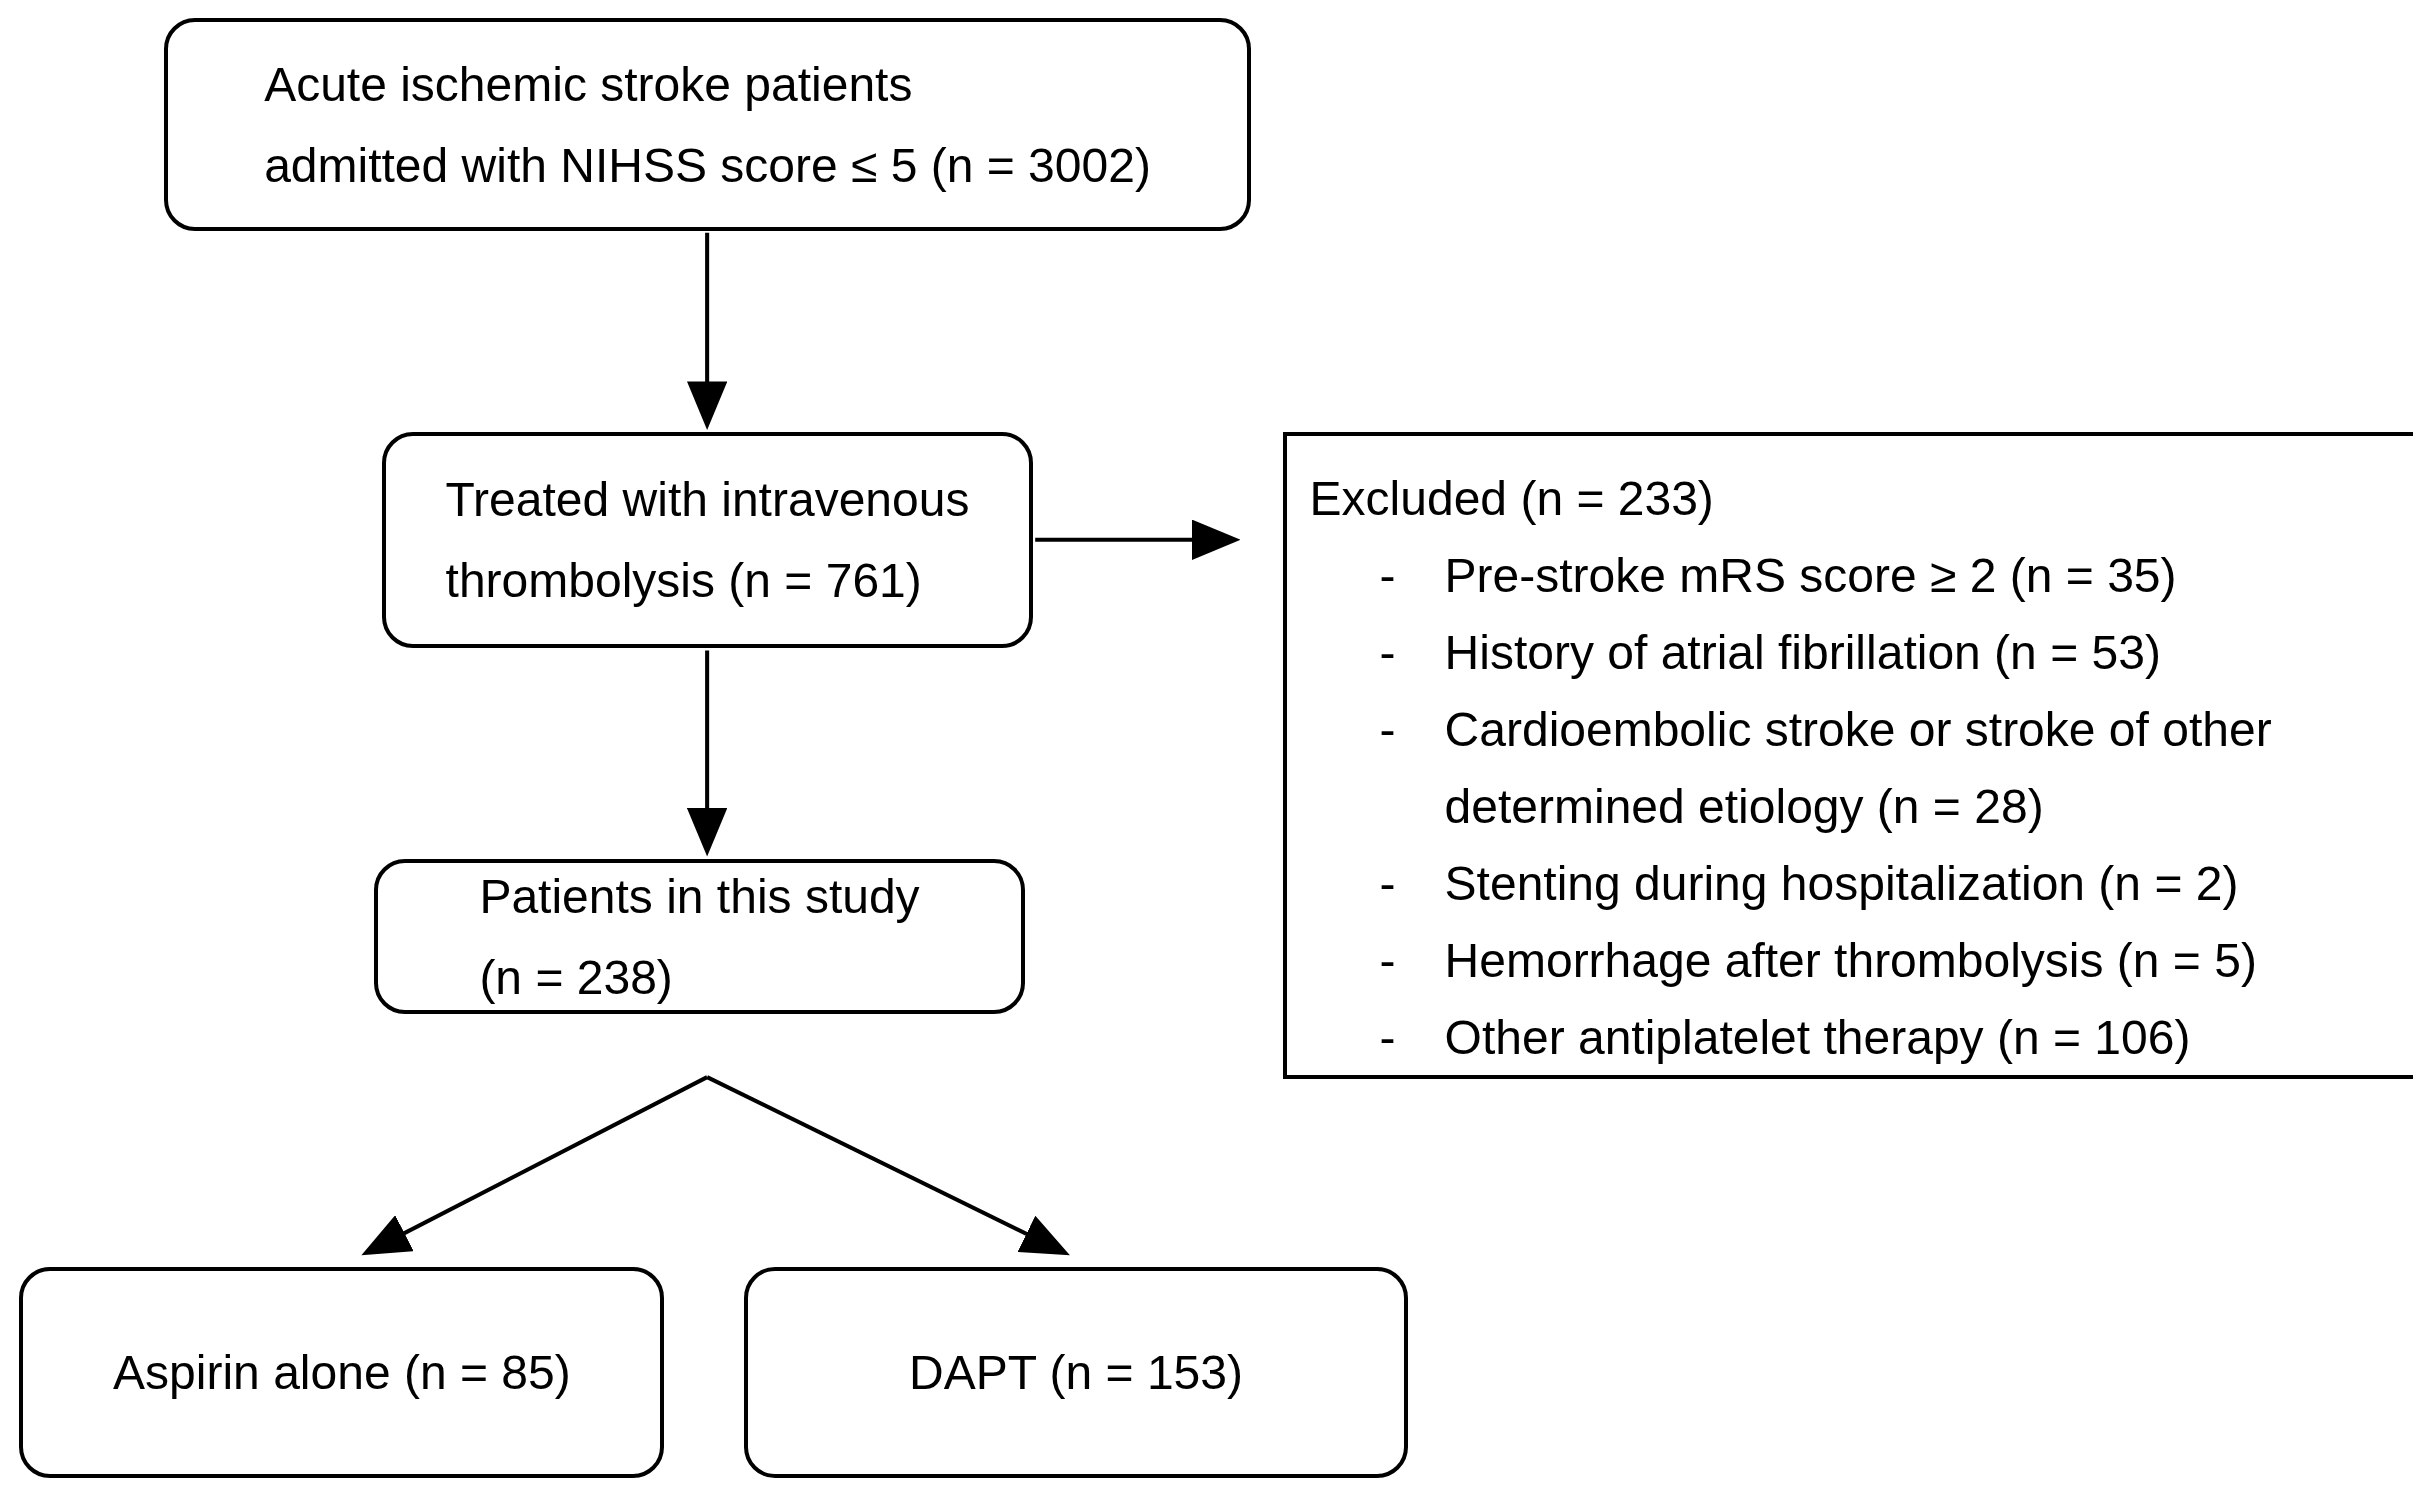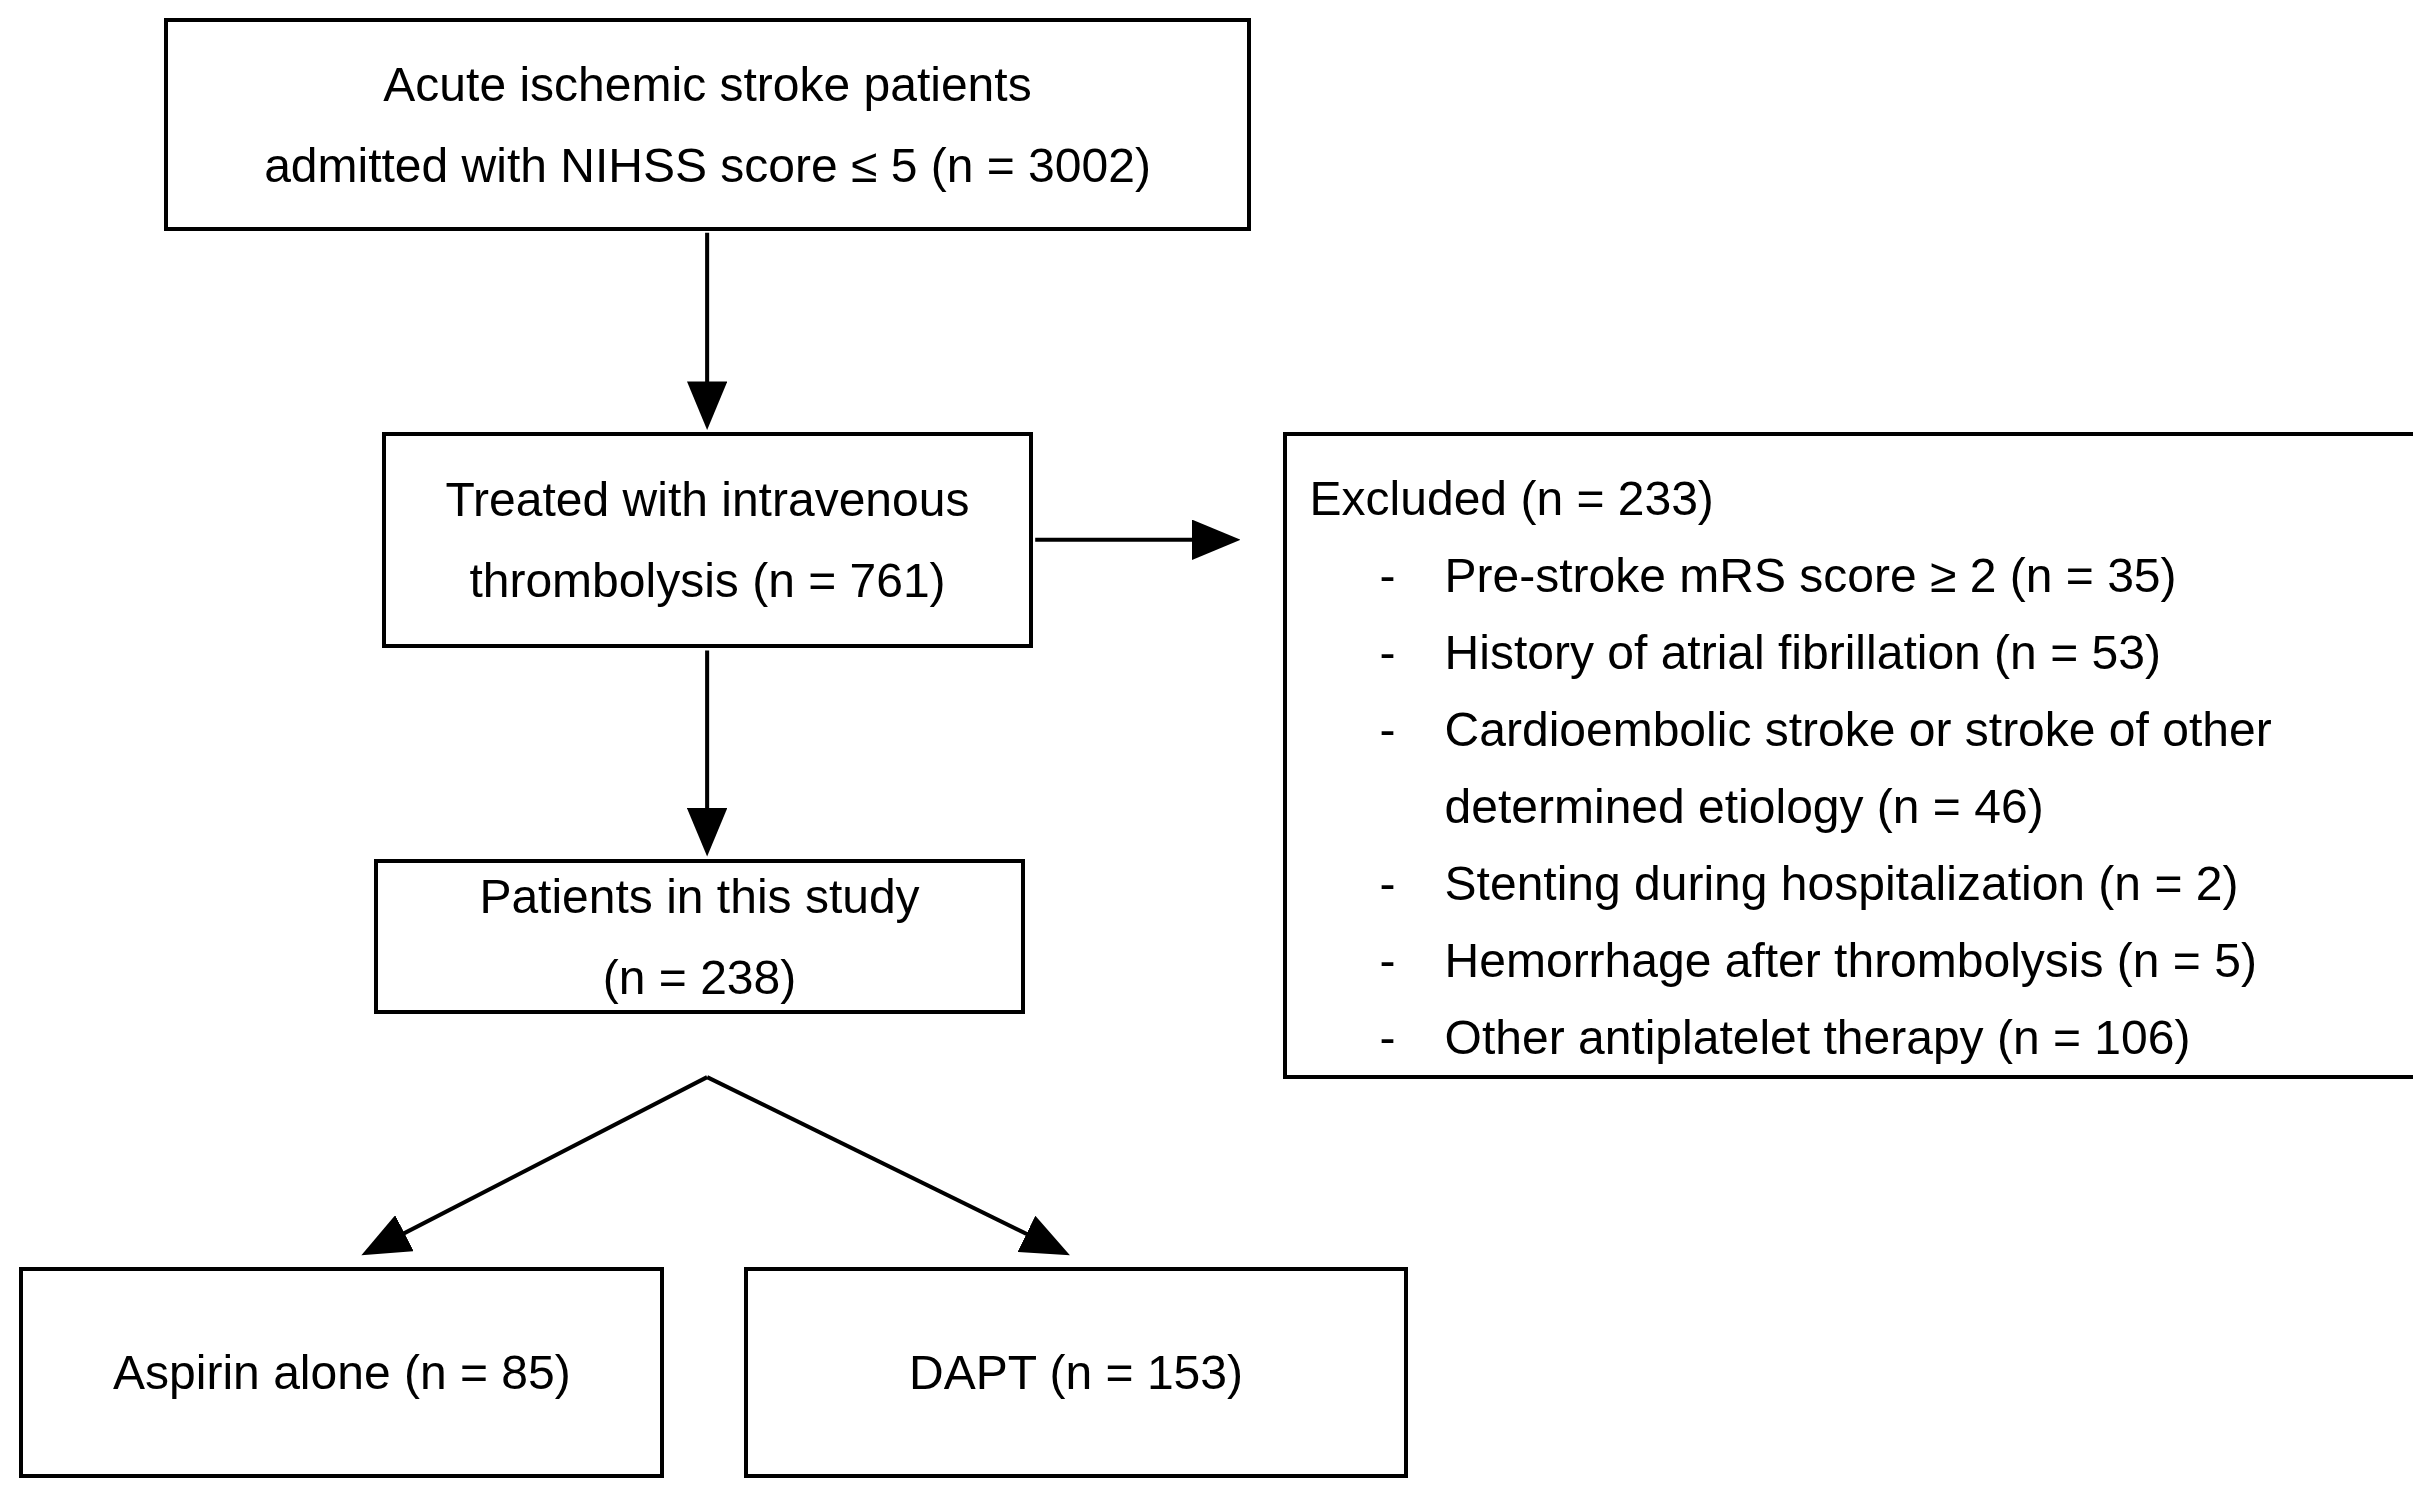--- a/index.html
+++ b/index.html
@@ -30,21 +30,21 @@
   .box {
     position: absolute;
     box-sizing: border-box;
     border: 4.8px solid #000000;
     background: #ffffff;
   }
   .centered {
     display: flex;
     align-items: center;
     justify-content: center;
-    text-align: center;
+    border-radius: 31px;
   }
   .box-text {
     white-space: pre-line;
     font-size: 48px;
     line-height: 81px;
   }
   .box-admitted   { left: 164px;  top: 18px;   width: 1087px; height: 213px; }
   .box-thrombo    { left: 382px;  top: 432px;  width: 651px;  height: 216px; }
   .box-excluded   { left: 1243px; top: 432px;  width: 1148px; height: 647px;
                     padding: 24px 24px 0 22.6px; margin-left: 40px; }
@@ -108,21 +108,21 @@
         <span class="dash">-</span>
         <span class="itext">Pre-stroke mRS score ≥ 2 (n = 35)</span>
       </li>
       <li>
         <span class="dash">-</span>
         <span class="itext">History of atrial fibrillation (n = 53)</span>
       </li>
       <li>
         <span class="dash">-</span>
         <span class="itext">Cardioembolic stroke or stroke of other
-determined etiology (n = 46)</span>
+determined etiology (n = 28)</span>
       </li>
       <li>
         <span class="dash">-</span>
         <span class="itext">Stenting during hospitalization (n = 2)</span>
       </li>
       <li>
         <span class="dash">-</span>
         <span class="itext">Hemorrhage after thrombolysis (n = 5)</span>
       </li>
       <li>

